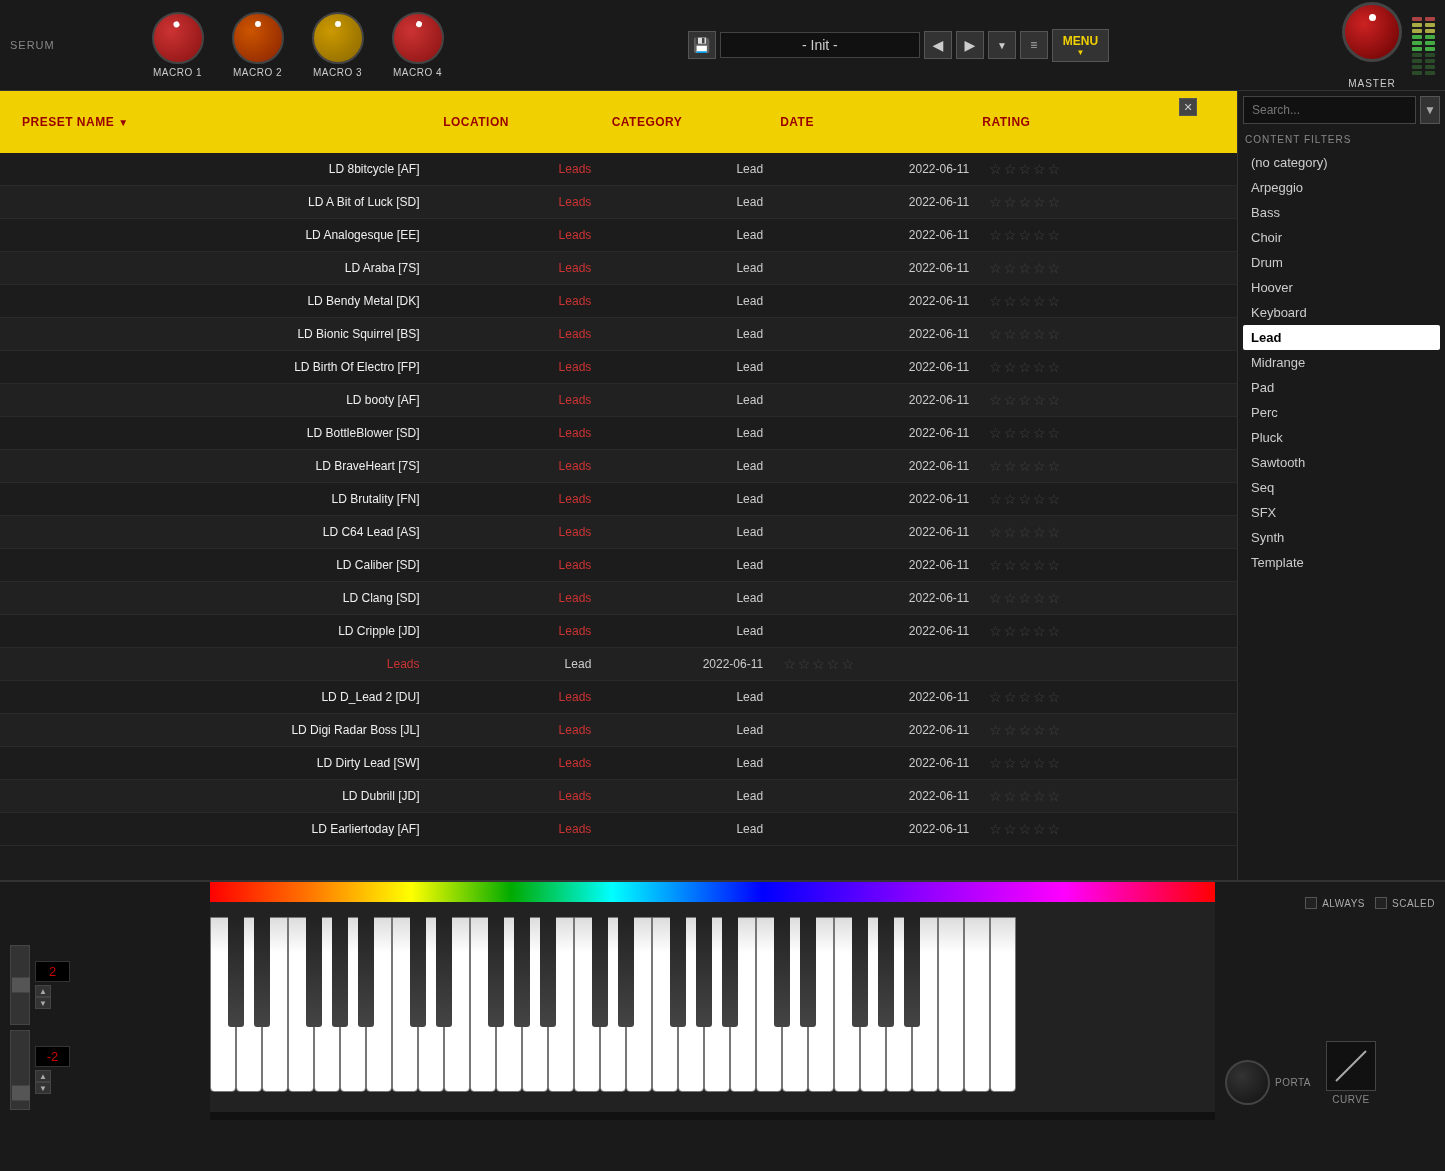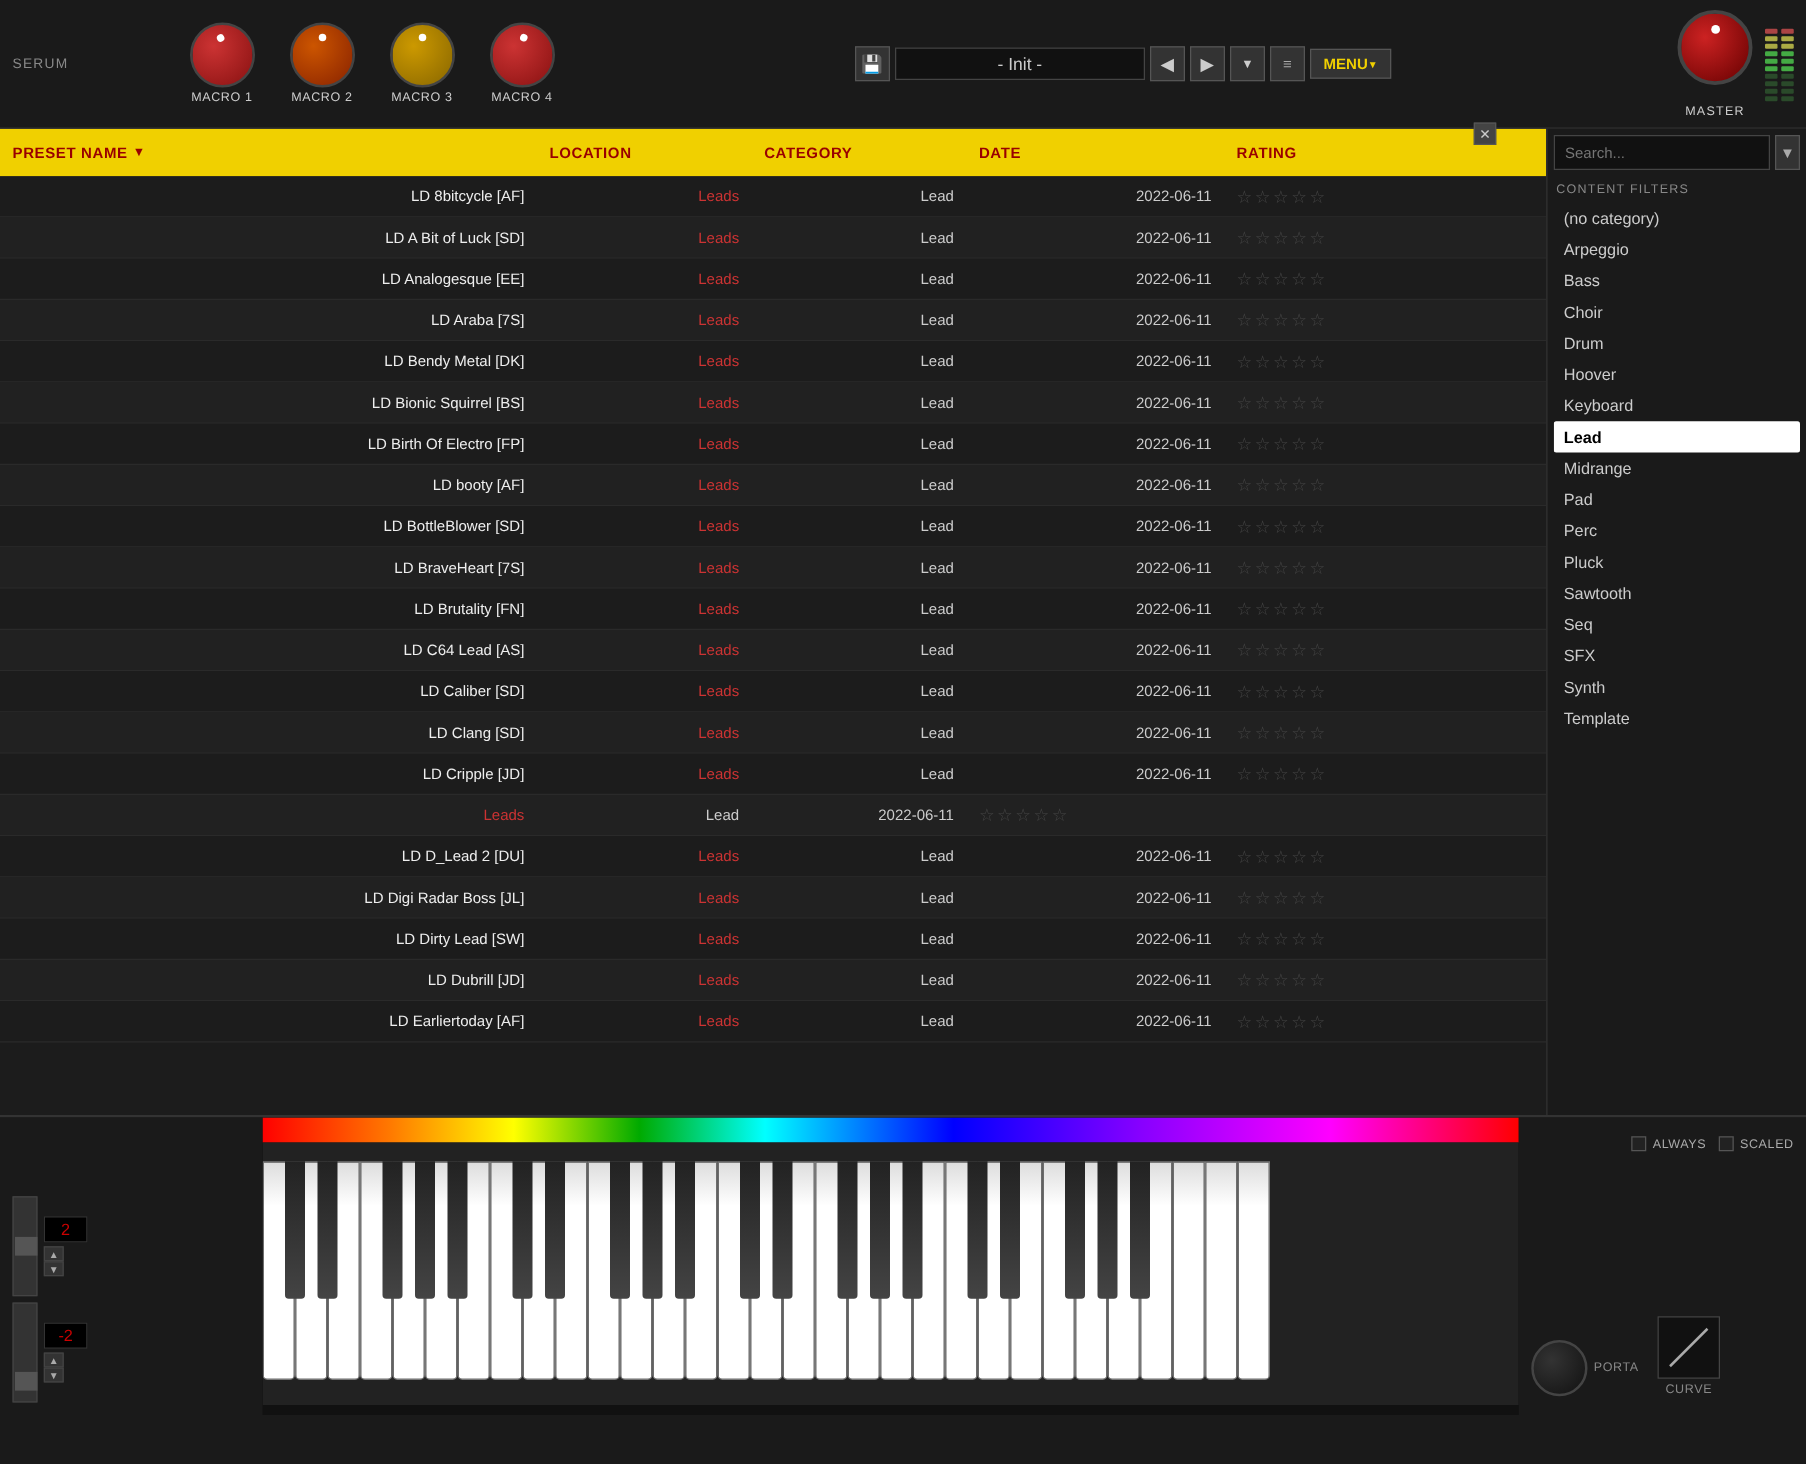--- a/index.html
+++ b/index.html
@@ -10,21 +10,21 @@
       font-family: Arial, sans-serif;
       overflow: hidden;
       color: #fff;
     }
 
     
     .top-bar {
       display: flex;
       align-items: center;
       background: #1a1a1a;
-      height: 102px;
+      height: 90px;
       padding: 0 10px;
       gap: 10px;
     }
     .serum-logo {
       color: #f0d000;
       font-size: 32px;
       font-weight: 900;
       font-style: italic;
       letter-spacing: -1px;
       min-width: 120px;
@@ -136,21 +136,21 @@
     }
     .menu-btn {
       background: #333;
       border: 1px solid #555;
       color: #f0d000;
       padding: 4px 10px;
       font-size: 12px;
       font-weight: bold;
       cursor: pointer;
       display: flex;
-      flex-direction: row;
+      flex-direction: column;
       align-items: center;
     }
     .menu-btn-arrow { color: #f0d000; font-size: 8px; }
     .right-area {
       display: flex;
       align-items: center;
       gap: 10px;
     }
     .master-knob {
       display: flex;
@@ -221,21 +221,21 @@
       overflow: hidden;
     }
     .preset-table-header {
       display: grid;
       grid-template-columns: 2.5fr 1fr 1fr 1.2fr 1.5fr;
       background: #f0d000;
       color: #990000;
       font-size: 12px;
       font-weight: bold;
       letter-spacing: 0.5px;
-      padding: 0;
+      padding: 12px;
       min-height: 38px;
       align-items: center;
     }
     .preset-table-header .col-header {
       padding: 0 10px;
       display: flex;
       align-items: center;
       gap: 4px;
       height: 38px;
     }

